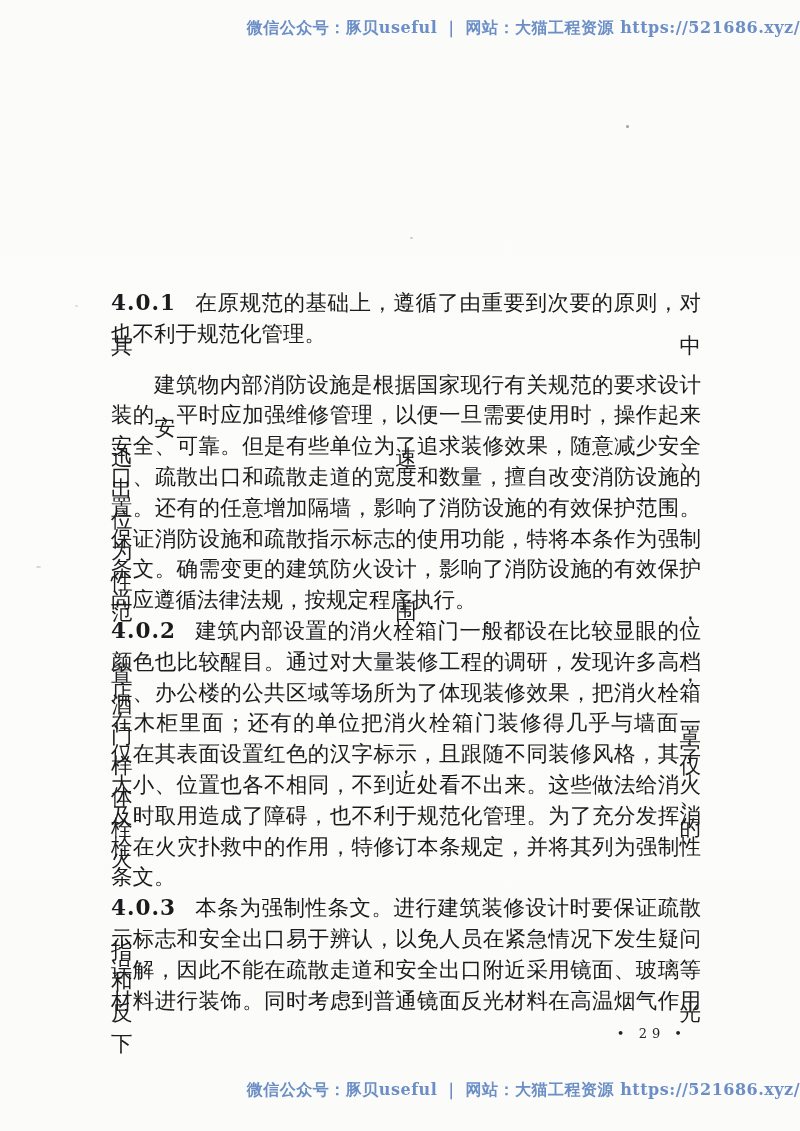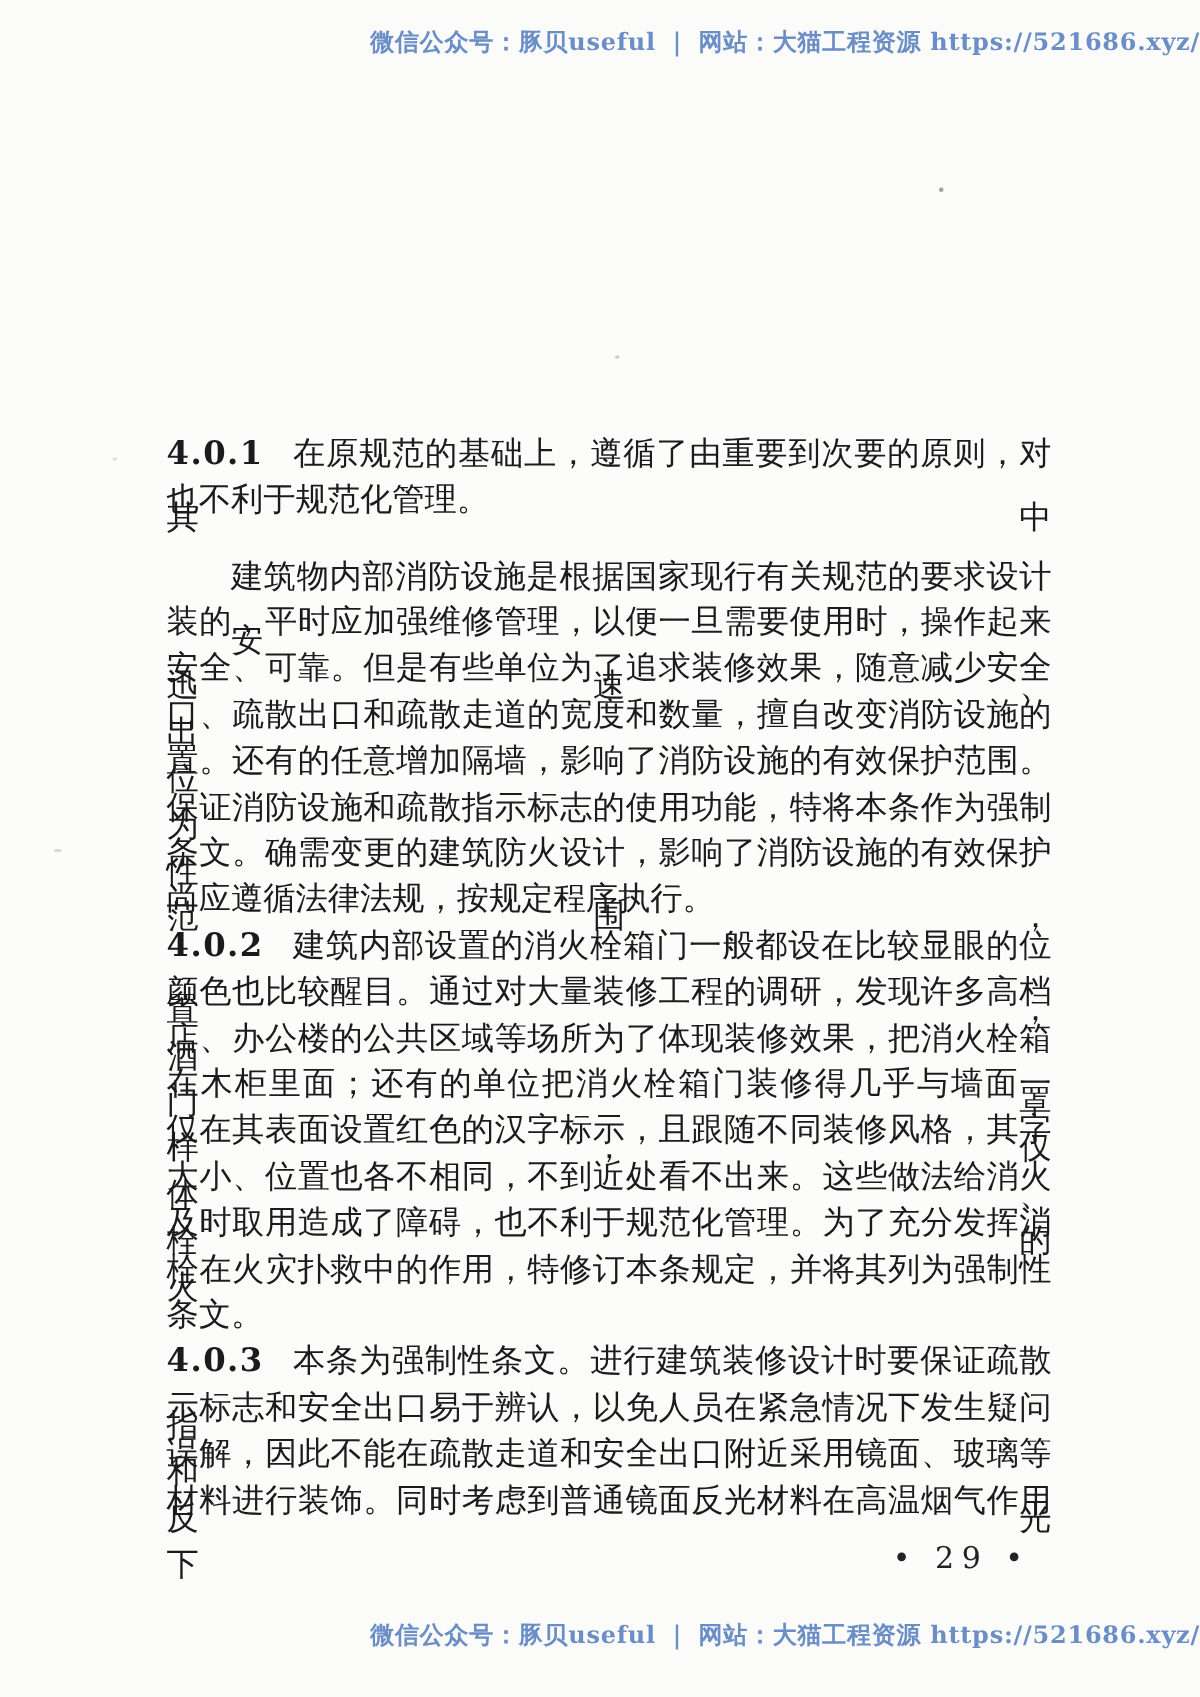--- a/index.html
+++ b/index.html
@@ -80,21 +80,21 @@
     letter-spacing: 1px;
   }
   .page-number {
     position: absolute;
     top: 1026px;
     left: 111px;
     width: 590px;
     text-align: right;
     padding-right: 14px;
     box-sizing: border-box;
-    font-size: 20px;
+    font-size: 13px;
     letter-spacing: 5px;
     color: #232325;
   }
   .speck {
     position: absolute;
     border-radius: 50%;
     background: #8a8a86;
   }
   .speck.s1 { left: 626px; top: 125px; width: 3px; height: 3px; opacity: 0.8; }
   .speck.s2 { left: 410px; top: 237px; width: 3px; height: 2px; opacity: 0.45; }

